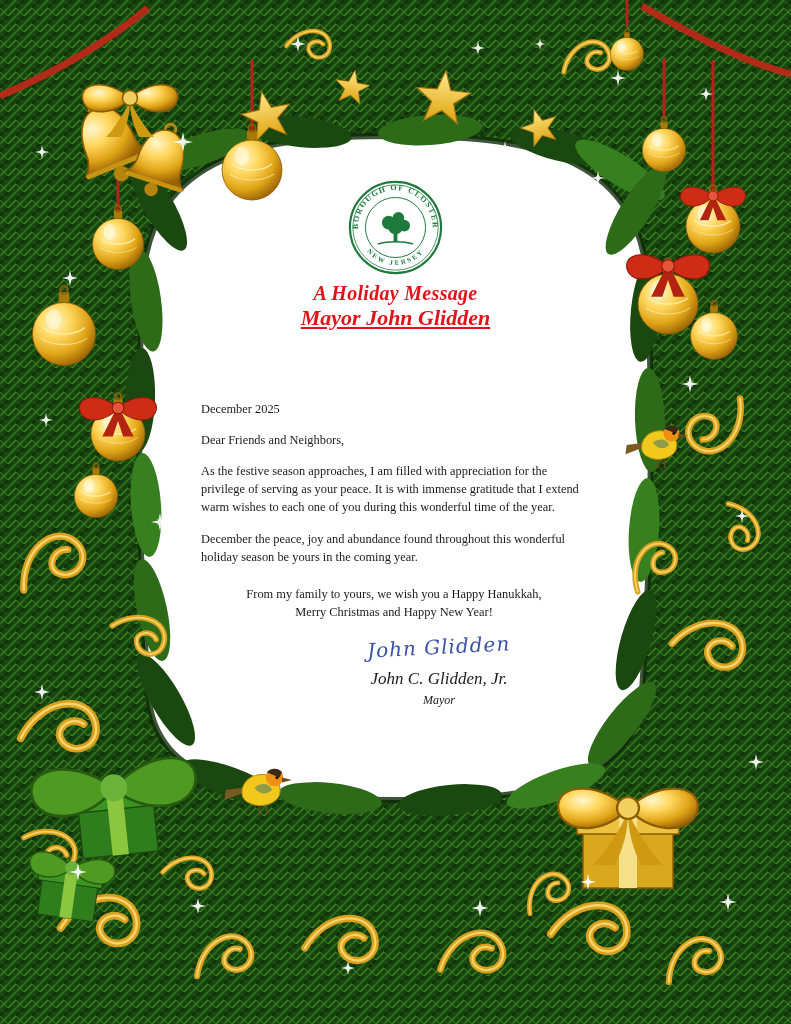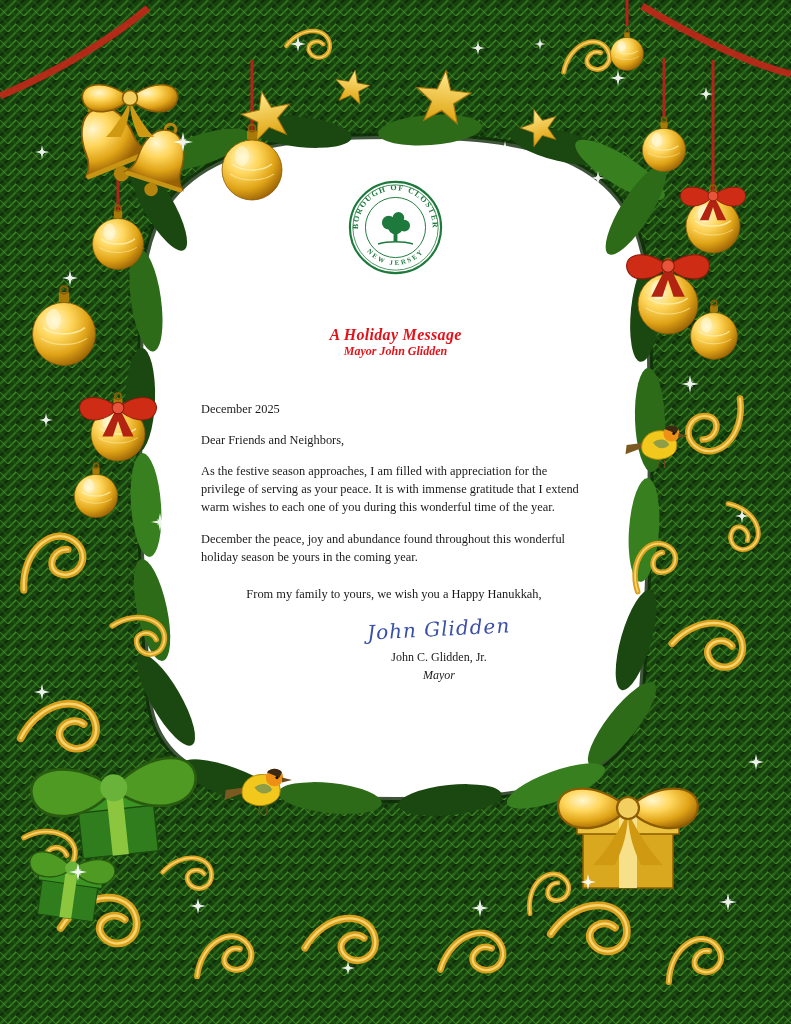--- a/index.html
+++ b/index.html
@@ -6,32 +6,32 @@
   .page{position:relative;width:791px;height:1024px;background:#ffffff;overflow:hidden;
         font-family:"Liberation Serif",serif;color:#1a1a1a;}
   .frame{position:absolute;left:0;top:0;pointer-events:none;}
   .content{position:absolute;inset:0;}
   .seal{position:absolute;left:347px;top:179px;width:97px;height:97px;}
   .sealtext{fill:#1e7a3c;font-weight:bold;font-family:"Liberation Serif",serif;
             font-size:8.2px;letter-spacing:1.5px;}
   .sealtext.small{font-size:7px;letter-spacing:2.2px;}
   .title{position:absolute;left:0;right:0;top:282px;text-align:center;
          color:#e3121a;font-style:italic;font-weight:bold;}
-  .title .l1{font-size:16px;letter-spacing:.3px;margin-top:44px;}
+  .title .l1{font-size:20px;letter-spacing:.3px;}
   .title .l2{font-size:13.5px;margin:3px 0 2px;}
-  .title .l3{font-size:12px;}
+  .title .l3{font-size:22px;text-decoration:underline;}
   .letter{position:absolute;left:201px;top:400px;width:386px;
           font-size:12.4px;line-height:1.46;}
   .letter p{margin:0 0 13px;}
   .closing{text-align:center;margin:19px 0 12px;}
   .sigblock{width:300px;margin-left:88px;text-align:center;}
   .signature{display:inline-block;color:#3a50a8;font-size:20px;font-style:italic;
              font-family:"DejaVu Serif",serif;letter-spacing:1px;
              transform:rotate(-3deg);margin-bottom:5px;}
-  .signer{font-size:12px;}
+  .signer{font-size:17px;font-style:italic;}
   .role{font-style:italic;font-size:12px;}
 </style>
 </head>
 <body>
 
 <div class="page">
 
   <svg class="frame" width="791" height="1024" viewBox="0 0 791 1024" aria-hidden="true">
     <defs>
       <radialGradient id="gGold" cx="35%" cy="30%" r="75%">
@@ -292,20 +292,21 @@
       <div class="l3">Mayor John Glidden</div>
     </div>
 
     <div class="letter">
       <p>December 2025</p>
       <p>Dear Friends and Neighbors,</p>
       <p>As the festive season approaches, I am filled with appreciation for the privilege of serving as your peace.  It is with immense gratitude that I extend warm wishes to each one of you during this wonderful time of the year.</p>
       <p>December the peace, joy and abundance found throughout this wonderful holiday season be yours in the coming year.</p>
       <div class="closing">
         <div>From my family to yours, we wish you a Happy Hanukkah,</div>
+        <div>Merry Christmas and Happy New Year!</div>
       </div>
       <div class="sigblock">
         <div class="signature">John Glidden</div>
         <div class="signer">John C. Glidden, Jr.</div>
         <div class="role">Mayor</div>
       </div>
     </div>
 
   </div>
 </div>

